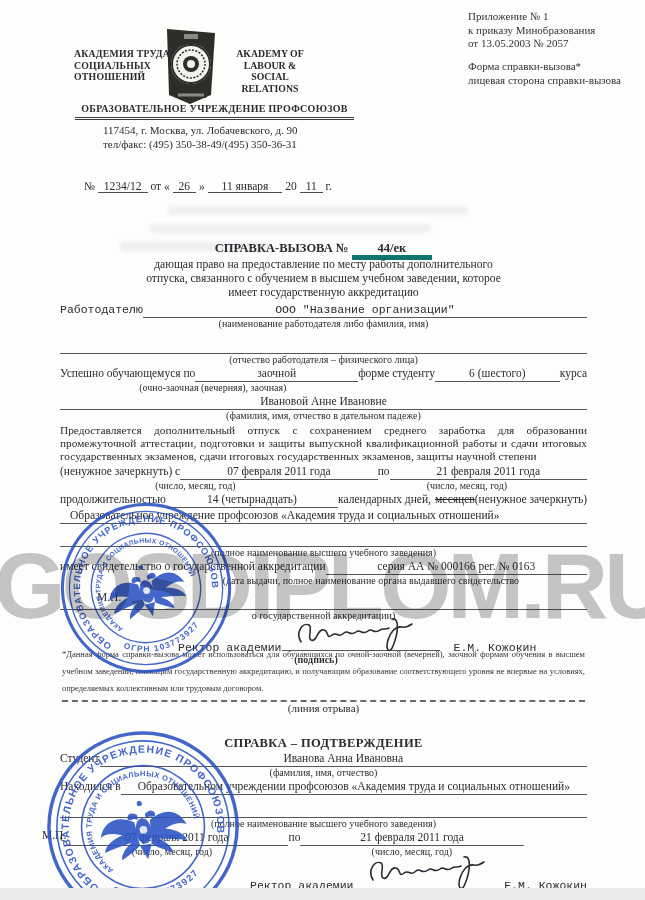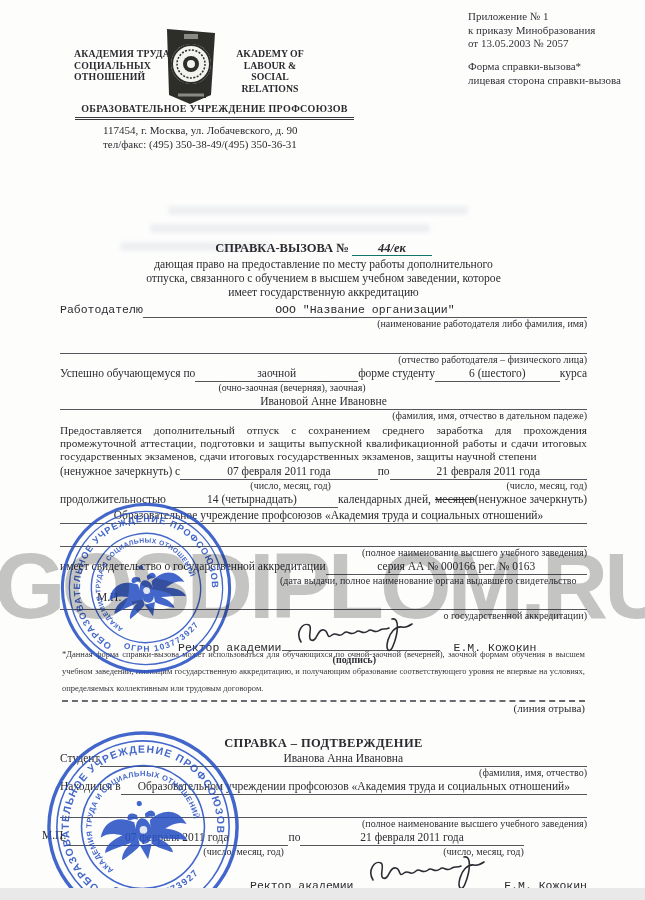--- a/index.html
+++ b/index.html
@@ -21,27 +21,27 @@
   
   .ghost{position:absolute;border-radius:3px;filter:blur(2px);background:rgba(100,115,150,0.10);}
   .g1{left:168px;top:206px;width:300px;height:9px;}
   .g2{left:150px;top:224px;width:280px;height:9px;}
   .g3{left:120px;top:242px;width:150px;height:9px;}
 
   
   .main{position:absolute;left:60px;top:241px;width:527px;font-size:11.5px;}
   .b{font-weight:bold;}
   .title-line{text-align:center;font-size:12.5px;}
-  .title-line .num{border-bottom:1px solid #0f766e;padding:0 26px;font-style:italic;}
+  .title-line .num{border-bottom:5px solid #0f766e;padding:0 26px;}
   .subtitle{text-align:center;font-size:11.6px;line-height:14px;white-space:pre-line;margin-top:2px;}
   .line{display:flex;align-items:baseline;margin-top:1px;min-height:15px;}
   .lbl{white-space:nowrap;}
   .fill{flex:1;border-bottom:1px solid #55555c;text-align:center;white-space:nowrap;min-height:14px;}
-  .fill.left{text-align:center;padding-left:10px;}
-  .cap{font-size:10px;line-height:12px;text-align:right;color:#2e2e34;}
+  .fill.left{text-align:left;padding-left:10px;}
+  .cap{font-size:10px;line-height:12px;text-align:center;color:#2e2e34;}
   .cap-row{display:flex;gap:16px;}
   .para{font-size:11.3px;line-height:13.2px;white-space:pre-line;margin-top:2px;}
   .para.wrap{white-space:normal;text-align:justify;}
   .strike{text-decoration:line-through;margin-left:4px;}
   .sig-row{display:flex;align-items:baseline;margin-left:118px;margin-top:14px;font-family:Liberation Mono, monospace;}
   .sig-slot{position:relative;width:158px;border-bottom:1px solid #55555c;height:14px;}
   .sig-slot svg{position:absolute;left:6px;top:-20px;}
   .sig-name{margin-left:14px;white-space:nowrap;}
   .sigcap{margin-left:196px;width:120px;font-weight:bold;}
 
@@ -100,20 +100,31 @@
     </svg>
   </div>
 
   <div class="org-en">AKADEMY OF
 LABOUR &amp; SOCIAL
 RELATIONS</div>
   <div class="org-type">ОБРАЗОВАТЕЛЬНОЕ УЧРЕЖДЕНИЕ ПРОФСОЮЗОВ</div>
   <div class="address">117454, г. Москва, ул. Лобачевского, д. 90
 тел/факс: (495) 350-38-49/(495) 350-36-31</div>
 
+  <div class="doc-no">
+    <span>№</span>
+    <span class="u">1234/12</span>
+    <span> от «</span>
+    <span class="u">26</span>
+    <span>» </span>
+    <span class="u wide">11 января</span>
+    <span> 20</span>
+    <span class="u">11</span>
+    <span> г.</span>
+  </div>
 
   <div class="main">
     <div class="title-line">
       <span class="b">СПРАВКА-ВЫЗОВА №</span>
       <span class="b num">44/ек</span>
     </div>
     <div class="subtitle">дающая право на предоставление по месту работы дополнительного
 отпуска, связанного с обучением в высшем учебном заведении, которое
 имеет государственную аккредитацию</div>
 
@@ -136,21 +147,21 @@
       <span class="fill" style="flex:1.15">6 (шестого)</span>
       <span class="lbl">курса</span>
     </div>
     <div class="cap" style="width:58%">(очно-заочная (вечерняя), заочная)</div>
 
     <div class="line">
         <span class="fill">Ивановой Анне Ивановне</span>
       </div>
     <div class="cap">(фамилия, имя, отчество в дательном падеже)</div>
 
-    <div class="para wrap">Предоставляется дополнительный отпуск с сохранением среднего заработка для прохождения промежуточной аттестации, подготовки и защиты выпускной квалификационной работы и сдачи итоговых государственных экзаменов, сдачи итоговых государственных экзаменов, защиты научной степени</div>
+    <div class="para wrap">Предоставляется дополнительный отпуск с сохранением среднего заработка для образовании промежуточной аттестации, подготовки и защиты выпускной квалификационной работы и сдачи итоговых государственных экзаменов, сдачи итоговых государственных экзаменов, защиты научной степени</div>
 
     <div class="line">
       <span class="lbl">(ненужное зачеркнуть) с</span>
       <span class="fill" style="flex:1.25">07 февраля 2011 года</span>
       <span class="lbl">по</span>
       <span class="fill" style="flex:1.25">21 февраля 2011 года</span>
     </div>
     <div class="cap-row">
       <span class="cap" style="width:53%">(число,  месяц, год)</span>
       <span class="cap" style="width:47%">(число,  месяц, год)</span>

